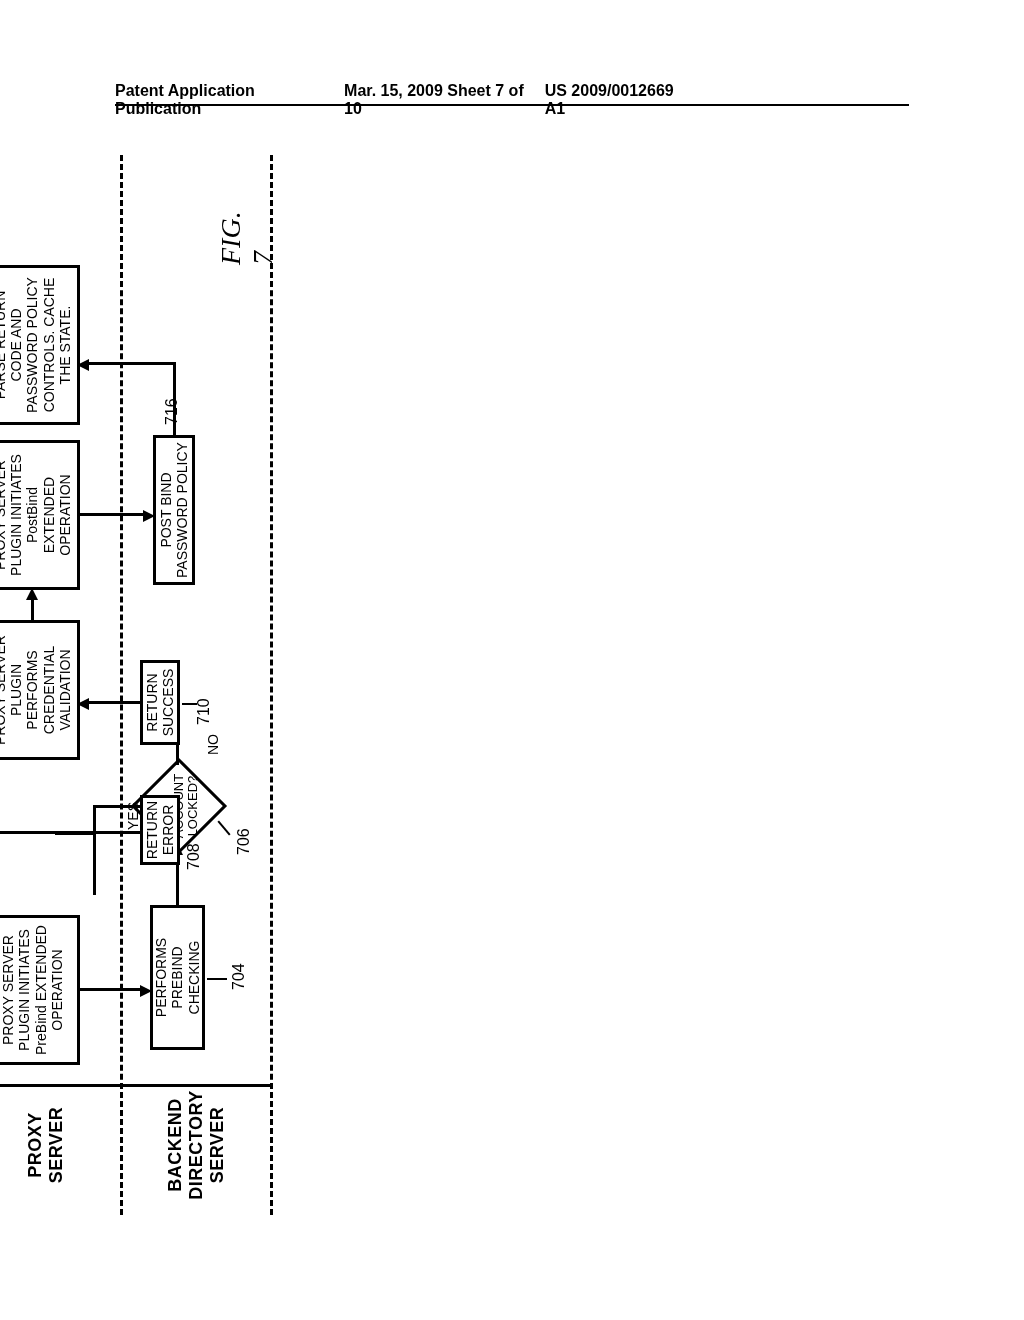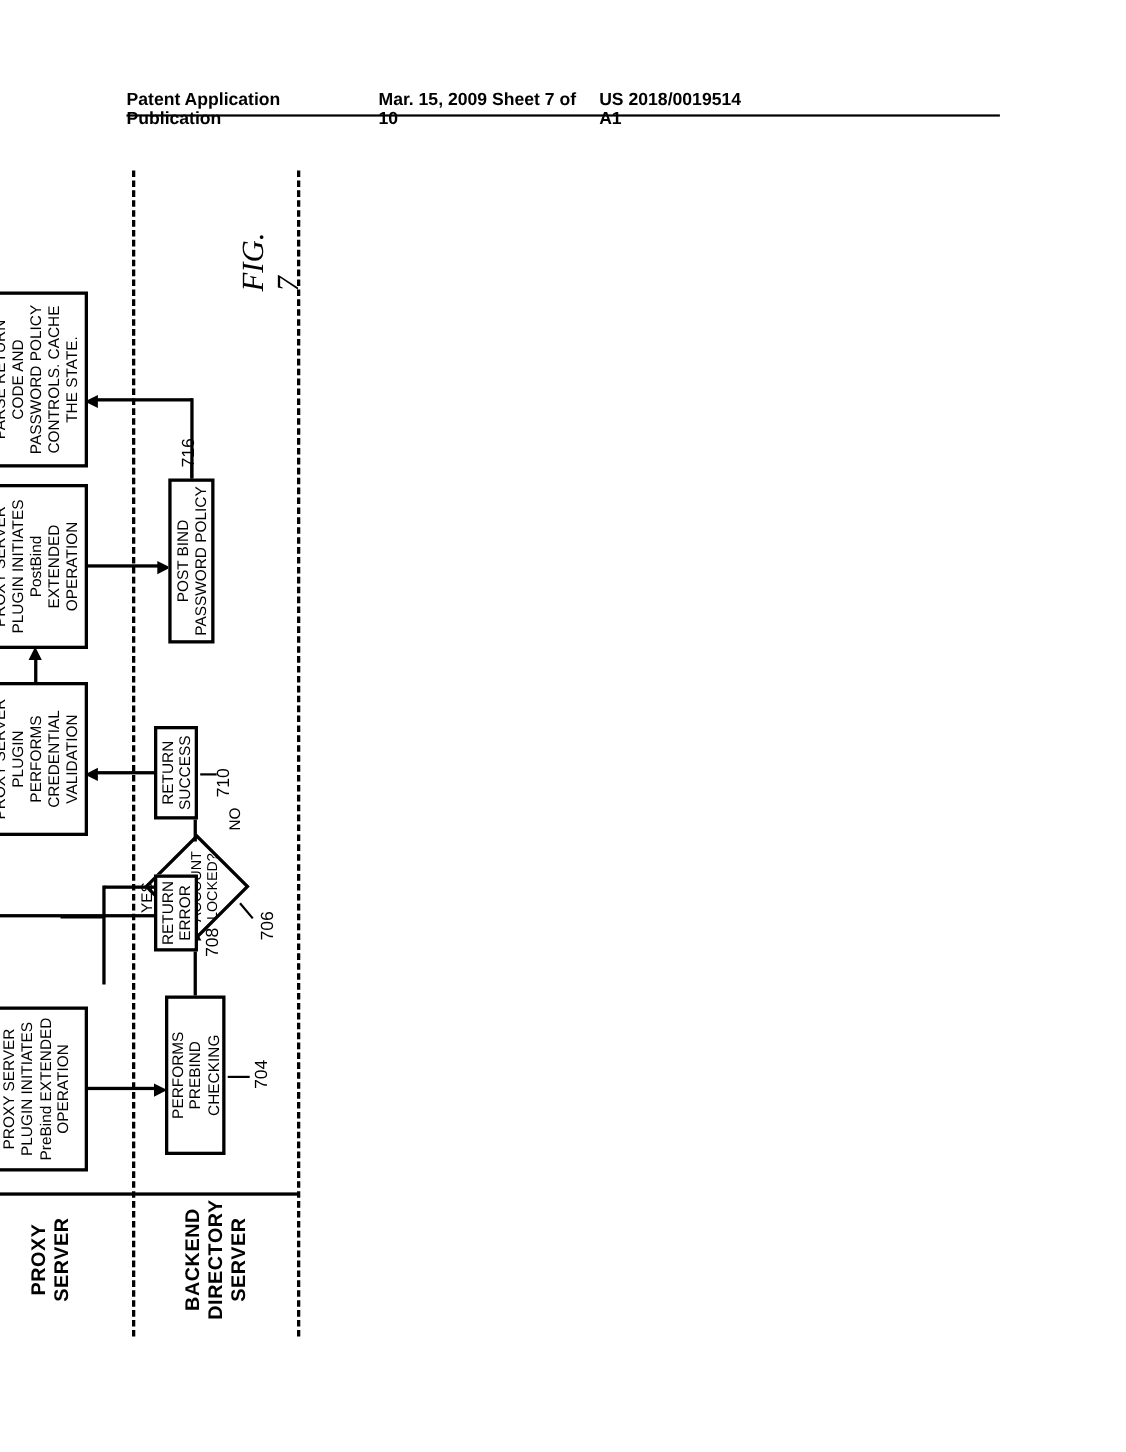--- a/index.html
+++ b/index.html
@@ -133,21 +133,21 @@
     background: #000;
     width: 2px;
   }
 </style>
 </head>
 <body>
 
 <div class="header">
   <span>Patent Application Publication</span>
   <span>Mar. 15, 2009  Sheet 7 of 10</span>
-  <span>US 2018/0019514 A1</span>
+  <span>US 2009/0012669 A1</span>
 </div>
 <div class="header-rule"></div>
 
 <div class="diagram-area">
 
   <div class="lane-label" style="left:-130px; top:40px; width:100px;">PROXY SERVER</div>
   <div class="lane-label" style="left:-140px; top:180px; width:120px;">BACKEND DIRECTORY SERVER</div>
 
   <div class="lead-v" style="left:-22px; top:-145px; height:430px; width:3px;"></div>
 

